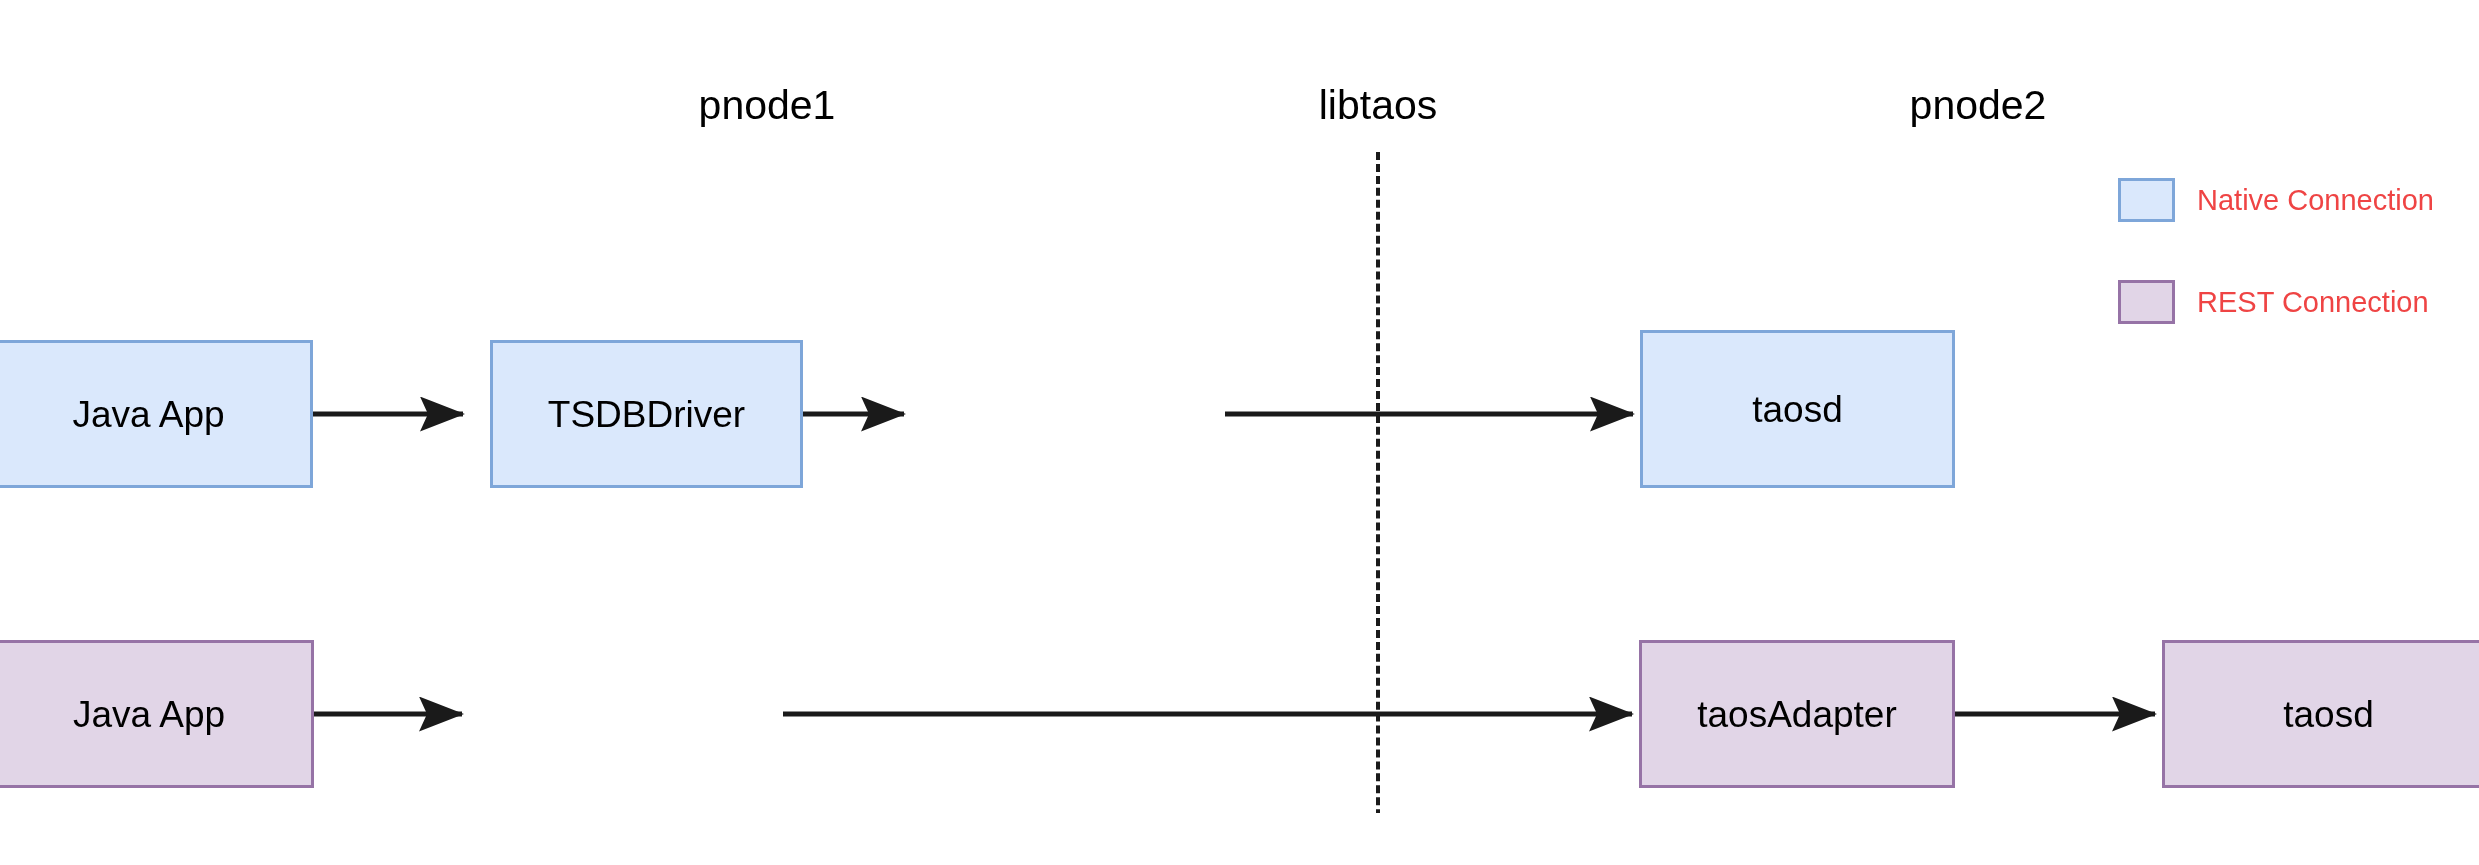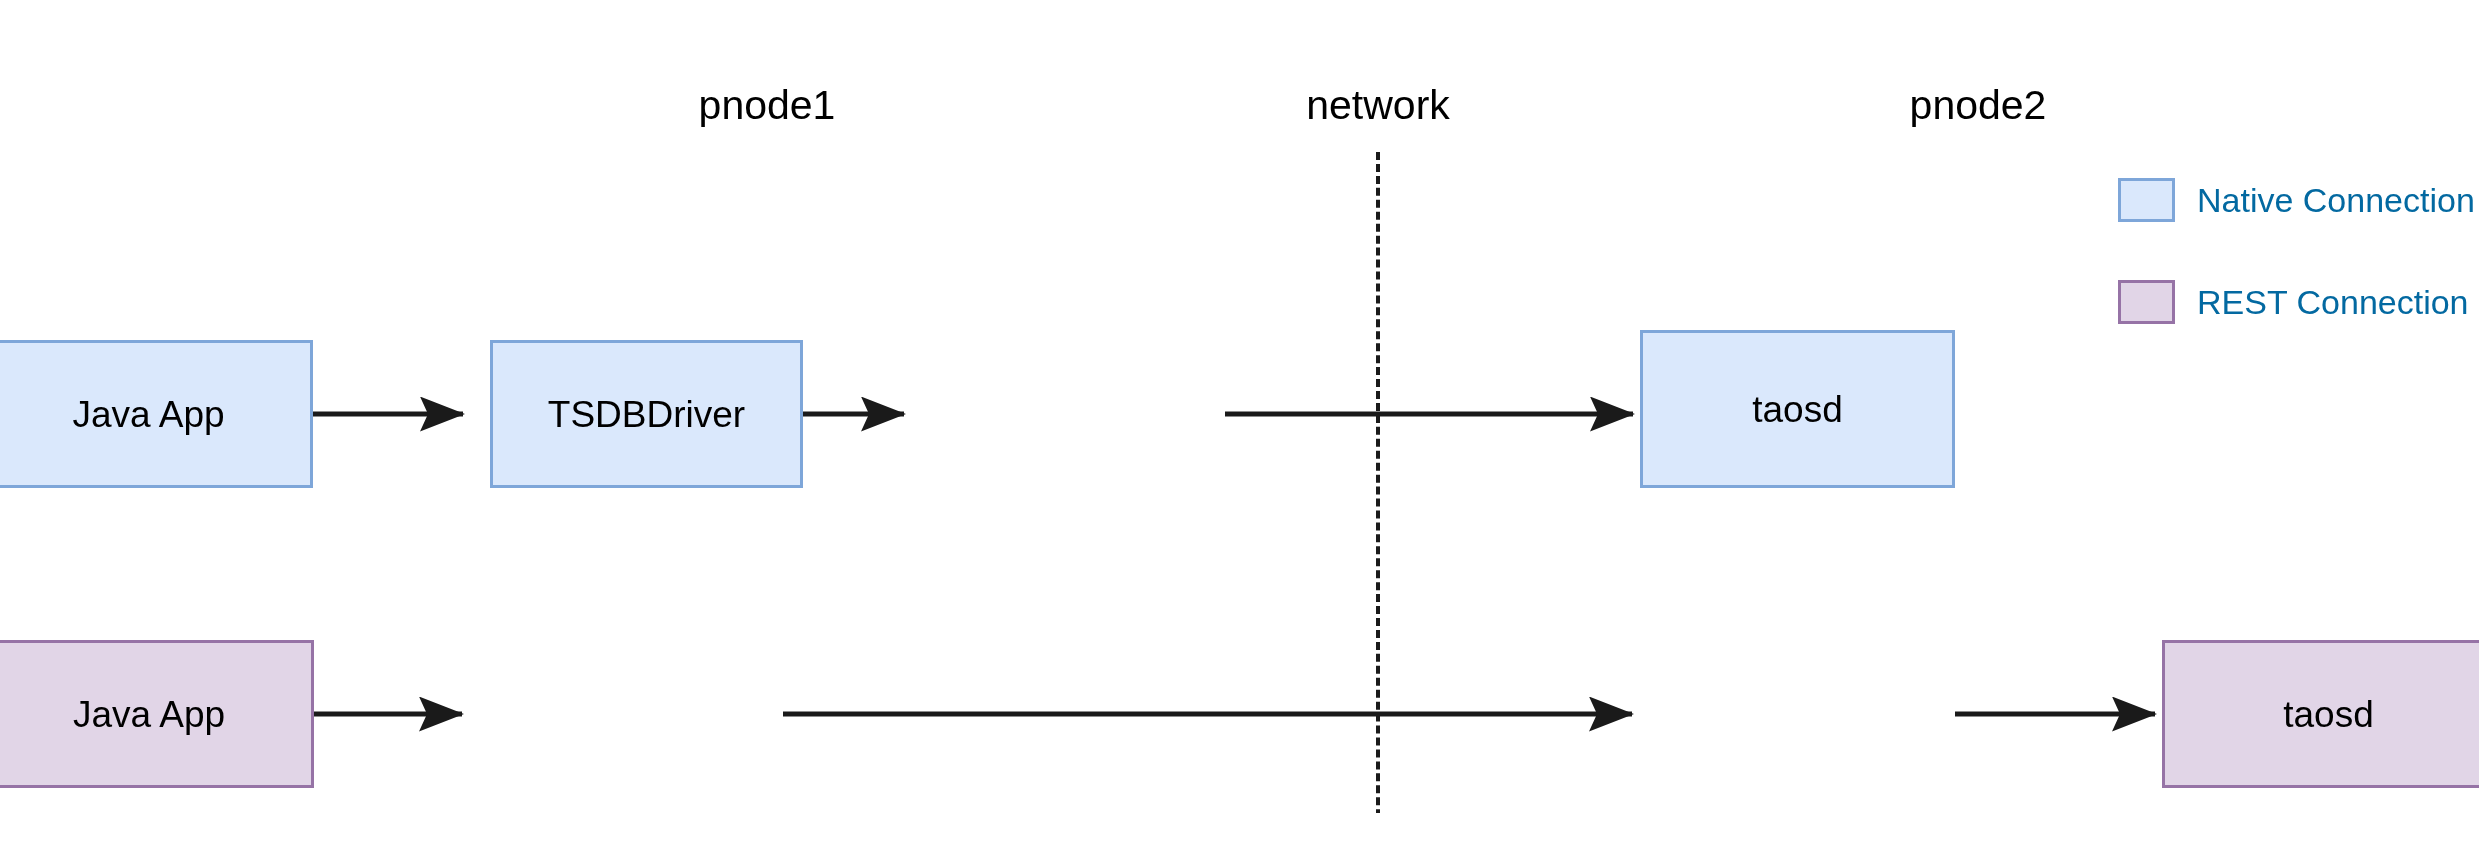--- a/index.html
+++ b/index.html
@@ -89,33 +89,33 @@
   }
   .legend-swatch.native {
     background: #dae8fc;
     border-color: #7ea6d9;
   }
   .legend-swatch.rest {
     background: #e1d5e7;
     border-color: #9673a6;
   }
   .legend-text {
-    font-size: 34px;
-    color: #0369a1;
+    font-size: 29px;
+    color: #ef4444;
     white-space: nowrap;
     line-height: 1;
   }
 </style>
 </head>
 <body>
 
 <div id="canvas">
 
   <div class="zone-label" style="left:767px; top:85px;">pnode1</div>
-  <div class="zone-label" style="left:1378px; top:85px;">network</div>
+  <div class="zone-label" style="left:1378px; top:85px;">libtaos</div>
   <div class="zone-label" style="left:1942px; top:85px;margin-left:36px;">pnode2</div>
 
   <div class="network-divider" style="left:1376px; top:152px; height:713px;"></div>
 
   <svg id="connectors" viewBox="0 0 2479 865" xmlns="http://www.w3.org/2000/svg">
     <defs>
       <marker id="arrowhead" markerWidth="9" markerHeight="7" refX="8.6" refY="3.5" orient="auto" markerUnits="strokeWidth">
         <path d="M0,0 L9,3.5 L0,7 L1.6,3.5 Z" fill="#1a1a1a"></path>
       </marker>
     </defs>
@@ -140,20 +140,23 @@
 
   <div class="node-box native" style="left:1640px; top:330px; width:315px; height:158px;">
     <span class="node-label">taosd</span>
   </div>
 
   <div class="node-box rest" style="left:-16px; top:640px; width:330px; height:148px;">
     <span class="node-label">Java App</span>
   </div>
 
 
+  <div class="node-box rest" style="left:1639px; top:640px; width:316px; height:148px;">
+    <span class="node-label">taosAdapter</span>
+  </div>
 
   <div class="node-box rest" style="left:2162px; top:640px; width:333px; height:148px;">
     <span class="node-label">taosd</span>
   </div>
 
   <div class="legend">
     <div class="legend-row" style="left:2118px; top:178px;">
       <span class="legend-swatch native"></span>
       <span class="legend-text">Native Connection</span>
     </div>

